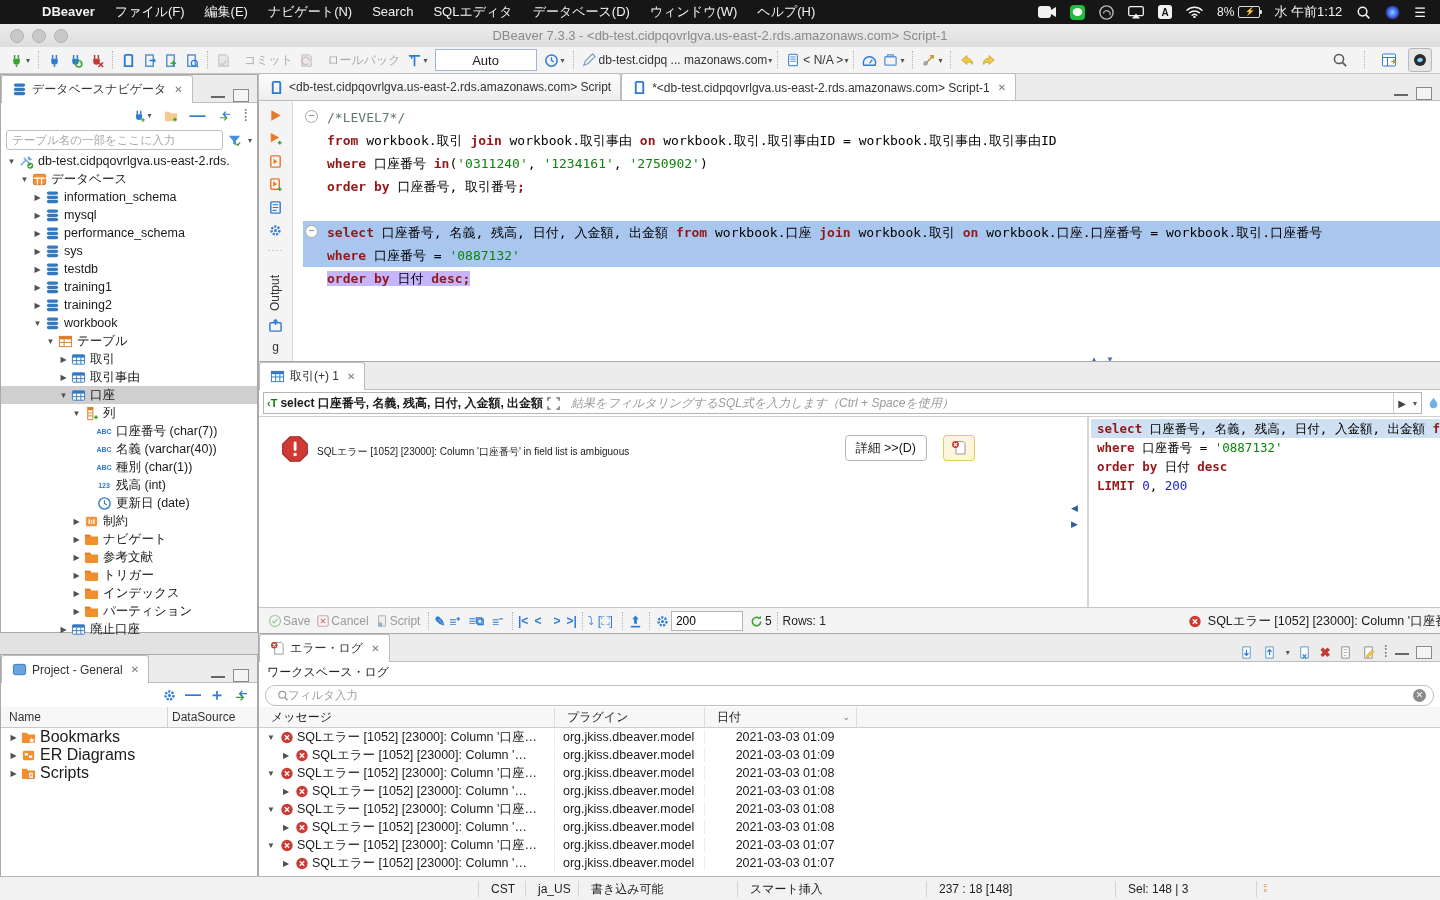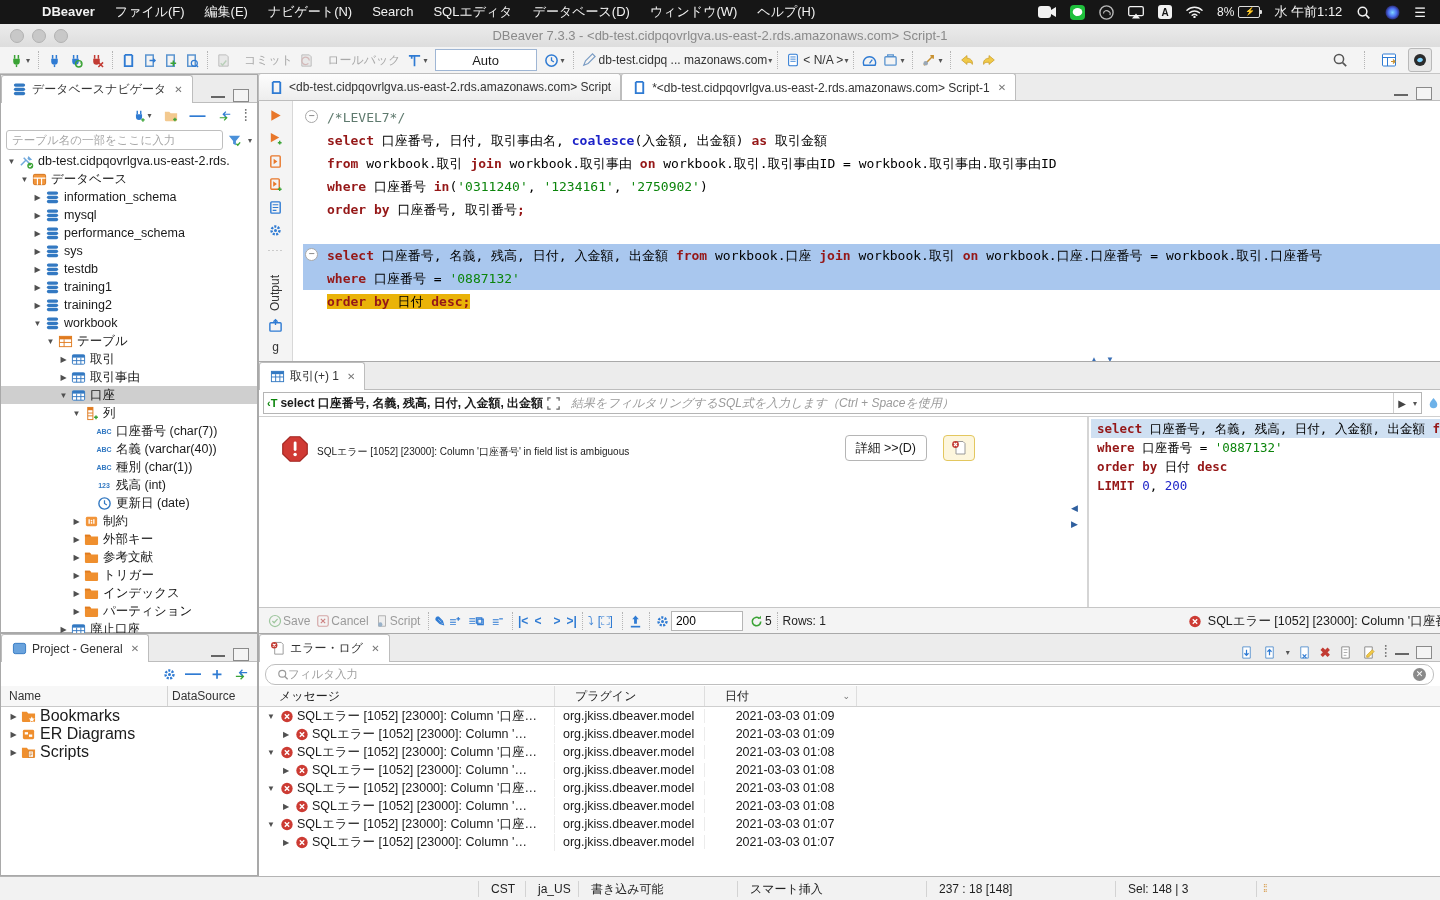--- a/index.html
+++ b/index.html
@@ -53,41 +53,41 @@
   #nav-filter-row{height:24px;display:flex;align-items:center;gap:4px;padding:0 5px;}
   #nav-filter{flex:1;height:18px;border:1px solid #bfbfbf;border-radius:3px;font-size:11.5px;padding:0 5px;color:#333;}
   #nav-filter::placeholder{color:#a6a6a6;}
   #nav-tree{overflow:hidden;height:486px;font-size:12.5px;}
   .tree-row{display:flex;align-items:center;height:18px;white-space:nowrap;}
   .tree-row.sel{background:#cfcfcf;}
   .ind{display:inline-block;height:1px;}
   .arr{width:13px;font-size:8px;color:#505050;text-align:center;flex:0 0 auto;}
   .lbl{margin-left:4px;}
   
-  #proj-panel{top:633px;left:0;width:258px;height:243px;}
+  #proj-panel{top:654px;left:0;width:258px;height:243px;}
   #proj-toolbar{height:24px;display:flex;align-items:center;justify-content:flex-end;gap:8px;padding-right:8px;}
   #proj-cols{height:20px;display:flex;border-bottom:1px solid #c9c9c9;background:#f7f7f7;font-size:12px;color:#333;}
   #proj-cols .c1{width:158px;padding-left:8px;border-right:1px solid #d4d4d4;line-height:20px;}
   #proj-cols .c2{padding-left:4px;line-height:20px;}
   
   #editor-tabs{top:74px;left:258px;width:1182px;height:27px;background:#ececec;border-bottom:1px solid #bdbdbd;
                display:flex;align-items:flex-end;box-sizing:border-box;}
   .etab{max-width:460px;overflow:hidden;}
   #editor{top:101px;left:258px;width:1182px;height:260px;background:#fff;border-left:1px solid #a9a9a9;box-sizing:border-box;}
   #editor-rail{position:absolute;left:0;top:0;width:34px;height:100%;background:#f4f4f4;border-right:1px solid #d8d8d8;
                display:flex;flex-direction:column;align-items:center;padding-top:6px;box-sizing:border-box;gap:7px;}
   .rail-dots{color:#9a9a9a;font-size:9px;letter-spacing:1px;}
   .rail-vtext{transform:rotate(-90deg);font-size:12px;color:#333;margin:24px 0 10px;}
   #code-area{position:absolute;left:34px;top:0;right:0;bottom:0;border-left:10px solid #fff;
              font-family:"DejaVu Sans Mono",monospace;font-size:13px;padding-top:5px;overflow:hidden;}
   .code-line{height:23px;line-height:23px;white-space:nowrap;position:relative;padding-left:24px;}
   .fold{position:absolute;left:2px;top:4px;width:11px;height:11px;border:1px solid #a8a8a8;border-radius:50%;
         color:#777;font-size:10px;line-height:9px;text-align:center;background:#fff;}
   .code-line.sel-full{background:#a9c7ee;}
-  .sel-text-bg{background:#eab308;}
+  .sel-text-bg{background:#c4b5fd;}
   .tk-kw{color:#951717;font-weight:bold;}
   .tk-fn{color:#1d23c8;font-weight:bold;}
   .tk-str{color:#0b840b;}
   .tk-num{color:#1d23c8;}
   .tk-cm{color:#5f7a6e;}
   .tk-pl{color:#000;}
   #split-handles{top:354px;left:1090px;width:40px;height:10px;display:flex;gap:8px;align-items:center;
                  font-size:8px;color:#3b6fb5;}
   
   #results{top:361px;left:258px;width:1312px;height:272px;background:#fff;border-left:1px solid #a9a9a9;
@@ -124,21 +124,21 @@
   #errlog{top:633px;left:258px;width:1182px;height:243px;background:#fff;border-left:1px solid #a9a9a9;
           border-top:1px solid #a9a9a9;box-sizing:border-box;}
   #log-subtitle{height:21px;line-height:21px;font-size:12px;padding-left:8px;color:#222;}
   #log-filter-row{height:24px;display:flex;align-items:center;padding:0 6px;}
   #log-filter{flex:1;height:19px;border:1px solid #bfbfbf;border-radius:10px;font-size:11.5px;padding:0 22px;color:#333;}
   #log-filter::placeholder{color:#9f9f9f;}
   .log-search-ic{position:absolute;margin-left:12px;}
   .log-clear-ic{position:absolute;right:14px;width:13px;height:13px;border-radius:50%;background:#8a8a8a;color:#fff;
                 font-size:9px;line-height:13px;text-align:center;}
   #log-header{height:20px;display:flex;background:#f7f7f7;border-bottom:1px solid #cfcfcf;font-size:12px;color:#222;}
-  #log-header div{line-height:20px;box-sizing:border-box;padding-left:20px;border-right:1px solid #dedede;}
+  #log-header div{line-height:20px;box-sizing:border-box;padding-left:12px;border-right:1px solid #dedede;}
   .lc1{width:296px;}.lc2{width:150px;}.lc3{width:152px;display:flex;justify-content:space-between;padding-right:6px;}
   .lc4{flex:1;border-right:none!important;}
   #log-rows{font-size:12.5px;}
   .log-row{height:18px;display:flex;align-items:center;white-space:nowrap;}
   .log-row .m{width:296px;display:flex;align-items:center;overflow:hidden;box-sizing:border-box;border-right:1px solid #ececec;}
   .log-row .p{width:150px;overflow:hidden;box-sizing:border-box;padding-left:8px;border-right:1px solid #ececec;}
   .log-row .d{width:152px;overflow:hidden;box-sizing:border-box;padding-left:8px;text-align:center;}
   .log-row .arr{width:12px;}
   .rx{width:14px;height:14px;margin:0 3px;flex:0 0 auto;}
   
@@ -708,21 +708,21 @@
       </div>
       <div class="tree-row">
         <span class="ind" style="width: 69px;"></span>
         <span class="arr">▶</span>
         <span class="ic ">
           <svg viewBox="0 0 16 16">
             <path d="M1 3h5.2l1.6 1.8H15V12.7a1.2 1.2 0 0 1-1.2 1.2H2.2A1.2 1.2 0 0 1 1 12.7z" fill="#ef8f2e"></path>
             <path d="M1 3h5.2l1.6 1.8H1z" fill="#e07b1f"></path>
           </svg>
         </span>
-        <span class="lbl">外部キー</span>
+        <span class="lbl">ナビゲート</span>
       </div>
       <div class="tree-row">
         <span class="ind" style="width: 69px;"></span>
         <span class="arr">▶</span>
         <span class="ic ">
           <svg viewBox="0 0 16 16">
             <path d="M1 3h5.2l1.6 1.8H15V12.7a1.2 1.2 0 0 1-1.2 1.2H2.2A1.2 1.2 0 0 1 1 12.7z" fill="#ef8f2e"></path>
             <path d="M1 3h5.2l1.6 1.8H1z" fill="#e07b1f"></path>
           </svg>
         </span>
@@ -920,21 +920,20 @@
     <span class="ic">
         <svg viewBox="0 0 16 16">
           <rect x="2" y="5" width="12" height="9" rx="1" fill="none" stroke="#2f7bd3" stroke-width="1.5"></rect>
           <path d="M8 1.5v6M5.8 4l2.2-2.2L10.2 4" stroke="#2f7bd3" stroke-width="1.4" fill="none"></path>
         </svg>
       </span>
     <span style="font-size:12px;color:#333;">g</span>
   </div>
   <div id="code-area">
       <div class="code-line"><span class="fold">−</span><span><span class="tk-cm">/*LEVEL7*/</span></span></div>
-      <div class="code-line"><span><span class="tk-kw">select</span><span class="tk-pl"> 口座番号, 日付, 取引事由名, </span><span class="tk-fn">coalesce</span><span class="tk-pl">(入金額, 出金額) </span><span class="tk-kw">as</span><span class="tk-pl"> 取引金額</span></span></div>
       <div class="code-line"><span><span class="tk-kw">from</span><span class="tk-pl"> workbook.取引 </span><span class="tk-kw">join</span><span class="tk-pl"> workbook.取引事由 </span><span class="tk-kw">on</span><span class="tk-pl"> workbook.取引.取引事由ID = workbook.取引事由.取引事由ID</span></span></div>
       <div class="code-line"><span><span class="tk-kw">where</span><span class="tk-pl"> 口座番号 </span><span class="tk-kw">in</span><span class="tk-pl">(</span><span class="tk-str">'0311240'</span><span class="tk-pl">, </span><span class="tk-str">'1234161'</span><span class="tk-pl">, </span><span class="tk-str">'2750902'</span><span class="tk-pl">)</span></span></div>
       <div class="code-line"><span><span class="tk-kw">order by</span><span class="tk-pl"> 口座番号, 取引番号</span><span class="tk-kw">;</span></span></div>
       <div class="code-line"><span></span></div>
       <div class="code-line sel-full"><span class="fold">−</span><span><span class="tk-kw">select</span><span class="tk-pl"> 口座番号, 名義, 残高, 日付, 入金額, 出金額 </span><span class="tk-kw">from</span><span class="tk-pl"> workbook.口座 </span><span class="tk-kw">join</span><span class="tk-pl"> workbook.取引 </span><span class="tk-kw">on</span><span class="tk-pl"> workbook.口座.口座番号 = workbook.取引.口座番号</span></span></div>
       <div class="code-line sel-full"><span><span class="tk-kw">where</span><span class="tk-pl"> 口座番号 = </span><span class="tk-str">'0887132'</span></span></div>
       <div class="code-line"><span class="sel-text-bg"><span class="tk-kw">order by</span><span class="tk-pl"> 日付 </span><span class="tk-kw">desc</span><span class="tk-kw">;</span></span></div>
     </div>
 </div>
 <div id="split-handles" class="abs">
@@ -1151,20 +1150,21 @@
           <svg viewBox="0 0 16 16">
             <path d="M4 2h8v12H4z" fill="#fff" stroke="#8a8a8a"></path>
             <path d="M6 11l6-6 2 2-6 6H6z" fill="#f0c948" stroke="#c89b27" stroke-width=".7"></path>
           </svg>
         </span>
       <span style="color:#777;">⁞</span>
       <span class="winbtn min"></span>
       <span class="winbtn"></span>
     </span>
   </div>
+  <div id="log-subtitle">ワークスペース・ログ</div>
   <div id="log-filter-row">
     <span class="log-search-ic ic" style="width:12px;height:12px;">
         <svg viewBox="0 0 16 16">
           <circle cx="7" cy="7" r="4.6" fill="none" stroke="#9a9a9a" stroke-width="1.6"></circle>
           <path d="M10.6 10.6l3.6 3.6" stroke="#9a9a9a" stroke-width="1.8"></path>
         </svg>
       </span>
     <input id="log-filter" placeholder="フィルタ入力" style="">
     <span class="log-clear-ic">✕</span>
   </div>

